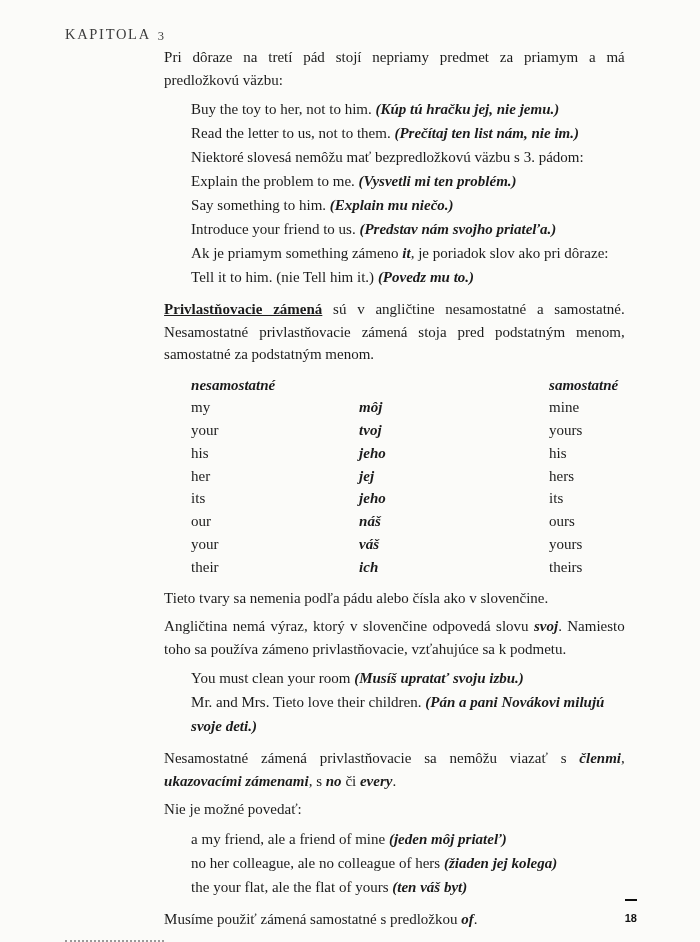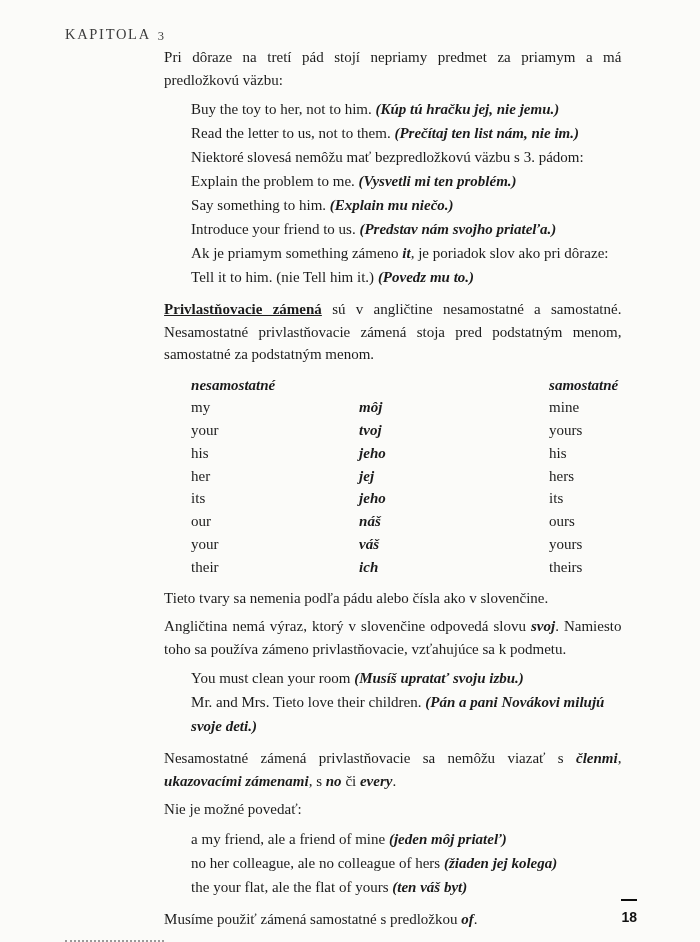--- a/index.html
+++ b/index.html
@@ -31,21 +31,21 @@
   .bd { font-weight: bold; text-decoration: underline; }
   .pron-table { margin: 8px 0 8px 27px; }
   .trow { display: grid; grid-template-columns: 168px 190px 1fr; line-height: 22.8px; }
   .thead { margin-bottom: 0; }
   .footer {
     margin-top: auto;
     border-top: 2.5px solid #0d0d0d;
     padding: 8px 0 16px;
   }
   .folio {
-    font-weight: 700; font-size: 14px;
+    font-weight: 700; font-size: 11px;
     font-family: "Liberation Sans", "DejaVu Sans", sans-serif;
     color: #111;
   }
 </style>
 </head>
 <body>
 
 <div class="page">
 
   <div class="header">

